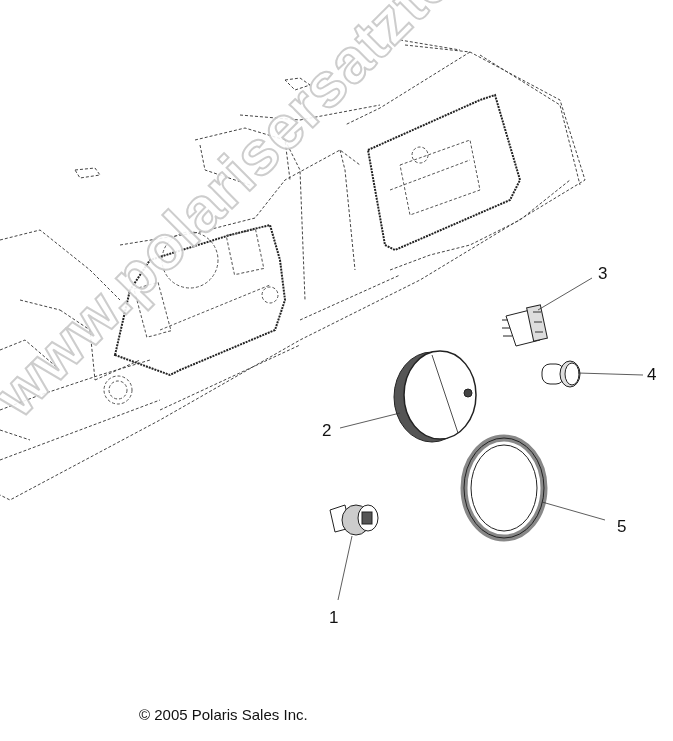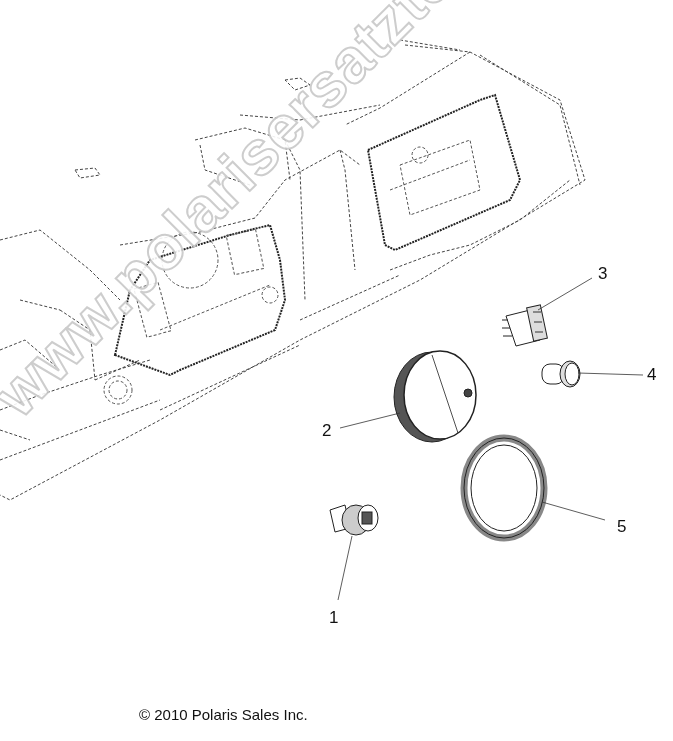--- a/index.html
+++ b/index.html
@@ -107,13 +107,13 @@
 </svg>
 
 <div class="watermark">www.polarisersatzteile.de</div>
 
 <div class="callout" style="left:598px;top:264px">3</div>
 <div class="callout" style="left:647px;top:365px">4</div>
 <div class="callout" style="left:322px;top:421px">2</div>
 <div class="callout" style="left:617px;top:517px">5</div>
 <div class="callout" style="left:329px;top:608px">1</div>
 
-<div class="copyright">© 2010 Polaris Sales Inc.</div>
+<div class="copyright">© 2005 Polaris Sales Inc.</div>
 
 </body></html>

